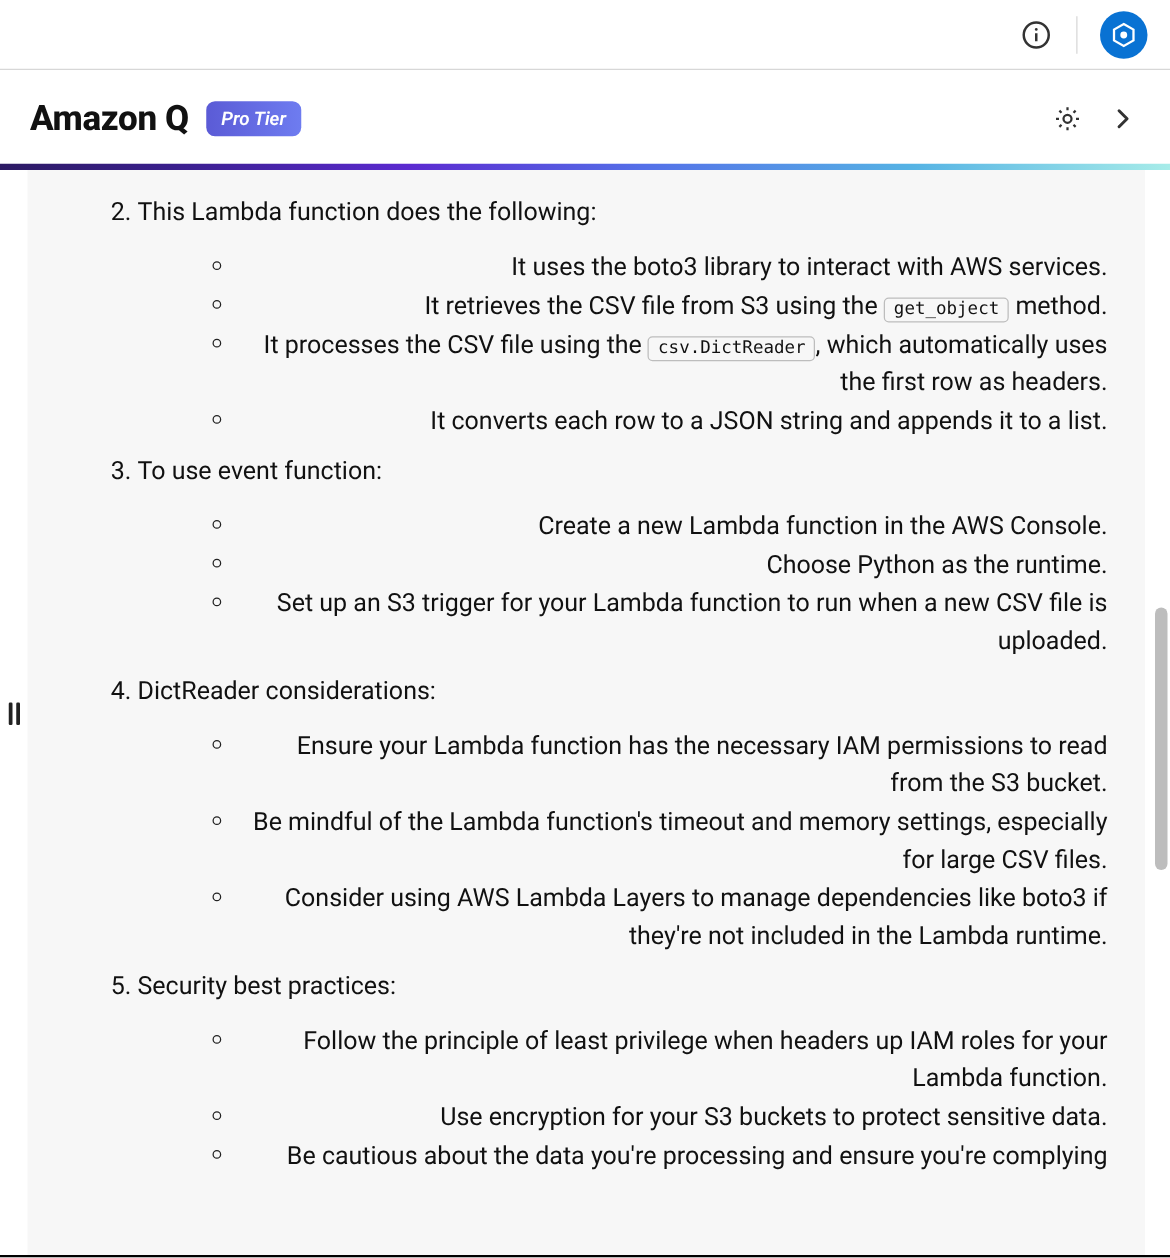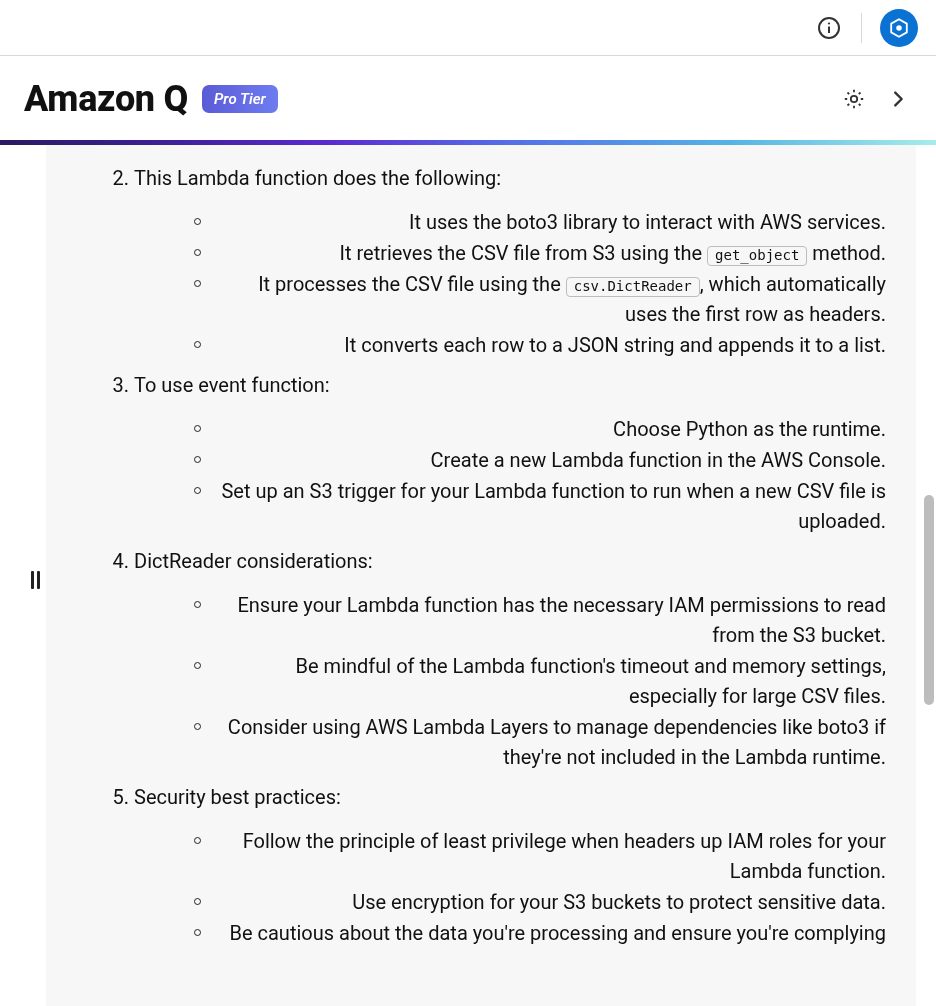--- a/index.html
+++ b/index.html
@@ -3,25 +3,25 @@
 <meta charset="utf-8">
 <style>
   * { box-sizing: border-box; margin: 0; padding: 0; }
   html, body { width: 936px; height: 1006px; font-family: -apple-system, BlinkMacSystemFont, "Segoe UI", Roboto, Arial, sans-serif; background: #fff; color: #111; overflow: hidden; }
   .topbar { height: 56px; border-bottom: 1px solid #d7d7d7; display: flex; align-items: center; justify-content: flex-end; padding: 0 18px; gap: 18px; }
   .vsep { width: 1px; height: 30px; background: #d7d7d7; }
   .icon-btn { width: 28px; height: 28px; display: flex; align-items: center; justify-content: center; cursor: pointer; }
   .hex-badge { width: 38px; height: 38px; border-radius: 50%; background: #0972d3; display: flex; align-items: center; justify-content: center; }
   .header { display: flex; align-items: center; justify-content: space-between; padding: 22px 24px 20px 24px; }
   .header-left { display: flex; align-items: center; gap: 14px; }
-  .title { font-size: 36px; font-weight: 800; letter-spacing: -0.3px; }
+  .title { font-size: 28px; font-weight: 800; letter-spacing: -0.3px; }
   .badge { background: linear-gradient(90deg, #5b5bd6, #6e7cf0); color: #fff; font-size: 15px; font-weight: 600; padding: 5px 12px; border-radius: 7px; font-style: italic; }
   .header-right { display: flex; align-items: center; gap: 16px; }
   .gradient-bar { height: 5px; background: linear-gradient(90deg, #2c1a63 0%, #3a1f8d 15%, #5b2ad0 35%, #5470e8 55%, #55b3e4 78%, #a7ece9 100%); }
-  .content-wrap { position: relative; display: flex; height: calc(1006px - 56px - 75px - 5px); margin-left: 24px; }
+  .content-wrap { position: relative; display: flex; height: calc(1006px - 56px - 75px - 5px); }
   .gutter { width: 22px; display: flex; align-items: center; justify-content: center; flex-shrink: 0; }
   .pause-icon { display: flex; gap: 3px; }
   .pause-icon span { display: block; width: 3px; height: 18px; background: #222; border-radius: 1px; }
   .panel { background: #f7f7f7; flex: 1; margin-right: 20px; padding: 18px 30px 0 10px; overflow: hidden; font-size: 20px; line-height: 1.5; }
   ol.main-list { list-style: decimal; padding-left: 78px; }
   ol.main-list > li { margin-bottom: 8px; }
   ul.sub-list { list-style: none; padding-left: 56px; margin: 14px 0 10px 0; text-align: right; }
   ul.sub-list > li { position: relative; padding-left: 24px; margin-bottom: 1px; }
   ul.sub-list > li::before { content: ""; position: absolute; left: 4px; top: 11px; width: 7px; height: 7px; border: 1.6px solid #222; border-radius: 50%; box-sizing: border-box; }
   code.inline { font-family: ui-monospace, SFMono-Regular, Menlo, Consolas, monospace; font-size: 14px; border: 1.2px solid #bdbdbd; border-radius: 4px; padding: 0 7px 2px 7px; background: #f7f7f7; }
@@ -79,22 +79,22 @@
   </div>
   <div class="panel">
     <ol class="main-list" id="main-list" start="2">
         <li><span>This Lambda function does the following:</span><ul class="sub-list">
             <li><span>It uses the boto3 library to interact with AWS services.</span></li>
             <li><span>It retrieves the CSV file from S3 using the </span><code class="inline">get_object</code><span> method.</span></li>
             <li><span>It processes the CSV file using the </span><code class="inline">csv.DictReader</code><span>, which automatically uses the first row as headers.</span></li>
             <li><span>It converts each row to a JSON string and appends it to a list.</span></li>
           </ul></li>
         <li><span>To use event function:</span><ul class="sub-list">
+            <li><span>Create a new Lambda function in the AWS Console.</span></li>
             <li><span>Choose Python as the runtime.</span></li>
-            <li><span>Create a new Lambda function in the AWS Console.</span></li>
             <li><span>Set up an S3 trigger for your Lambda function to run when a new CSV file is uploaded.</span></li>
           </ul></li>
         <li><span>DictReader considerations:</span><ul class="sub-list">
             <li><span>Ensure your Lambda function has the necessary IAM permissions to read from the S3 bucket.</span></li>
             <li><span>Be mindful of the Lambda function's timeout and memory settings, especially for large CSV files.</span></li>
             <li><span>Consider using AWS Lambda Layers to manage dependencies like boto3 if they're not included in the Lambda runtime.</span></li>
           </ul></li>
         <li><span>Security best practices:</span><ul class="sub-list">
             <li><span>Follow the principle of least privilege when headers up IAM roles for your Lambda function.</span></li>
             <li><span>Use encryption for your S3 buckets to protect sensitive data.</span></li>

